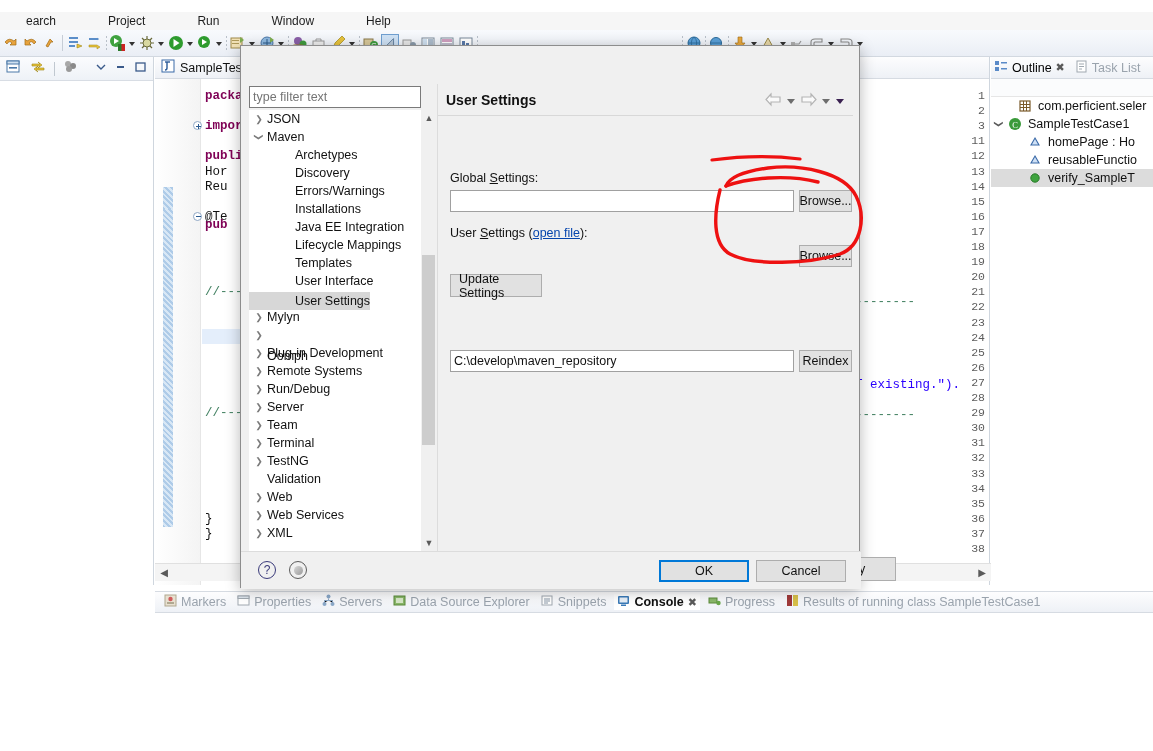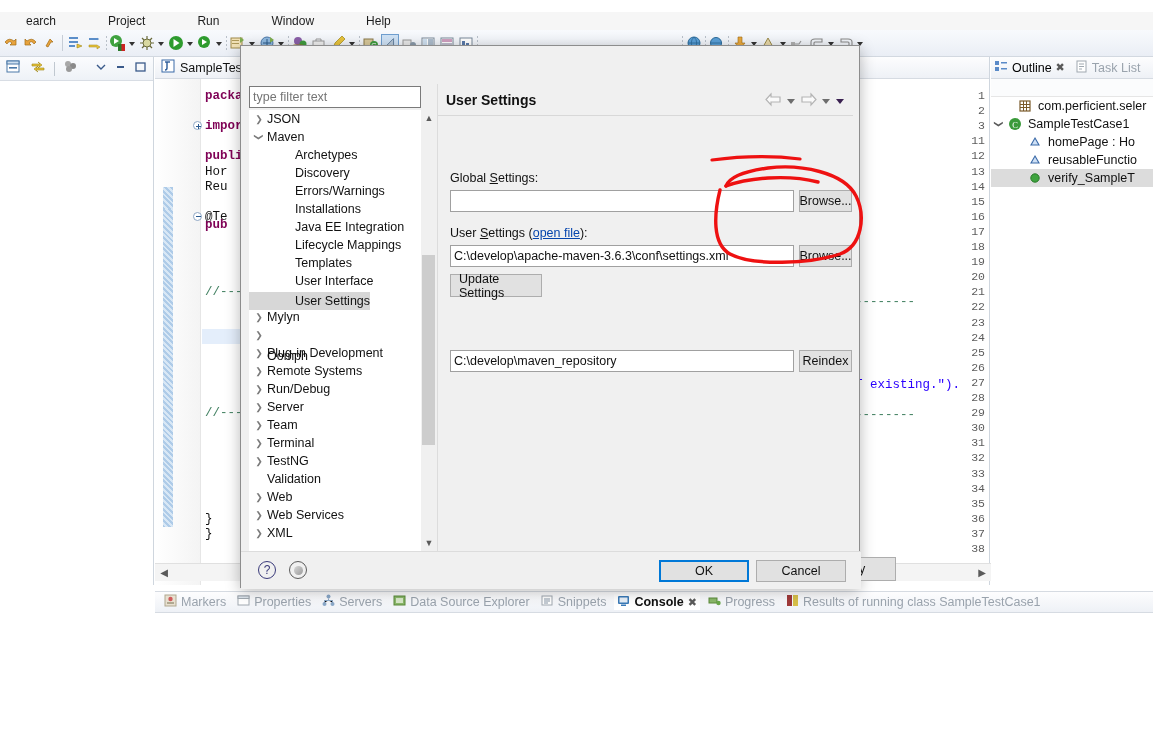--- a/index.html
+++ b/index.html
@@ -836,21 +836,20 @@
 
       <div style="position:absolute;left:12px;top:87px;" class="field-label">
         <span>Global </span><span class="lbl-u">S</span><span>ettings:</span>
       </div>
       <div class="textfield" style="position:absolute;left:12px;top:106px;width:344px;"></div>
       <div class="btn" style="position:absolute;left:361px;top:106px;width:53px;">Browse...</div>
 
       <div style="position:absolute;left:12px;top:142px;" class="field-label">
         <span>User </span><span class="lbl-u">S</span><span>ettings (</span><span class="link">open file</span><span>):</span>
       </div>
-      <div class="textfield" style="position:absolute;left:12px;top:161px;width:344px;">C:\develop\apache-maven-3.6.3\conf\settings.xml</div>
       <div class="btn" style="position:absolute;left:361px;top:161px;width:53px;">Browse...</div>
       <div class="btn" style="position:absolute;left:12px;top:190px;width:92px;height:23px;">Update Settings</div>
 
       <div class="textfield" style="position:absolute;left:12px;top:266px;width:344px;">C:\develop\maven_repository</div>
       <div class="btn" style="position:absolute;left:361px;top:266px;width:53px;">Reindex</div>
 
       <div class="btn big" style="position:absolute;left:265px;top:473px;width:96px;">Restore Defaults</div>
       <div class="btn big" style="position:absolute;left:365px;top:473px;width:93px;">Apply</div>
     </div>
 

